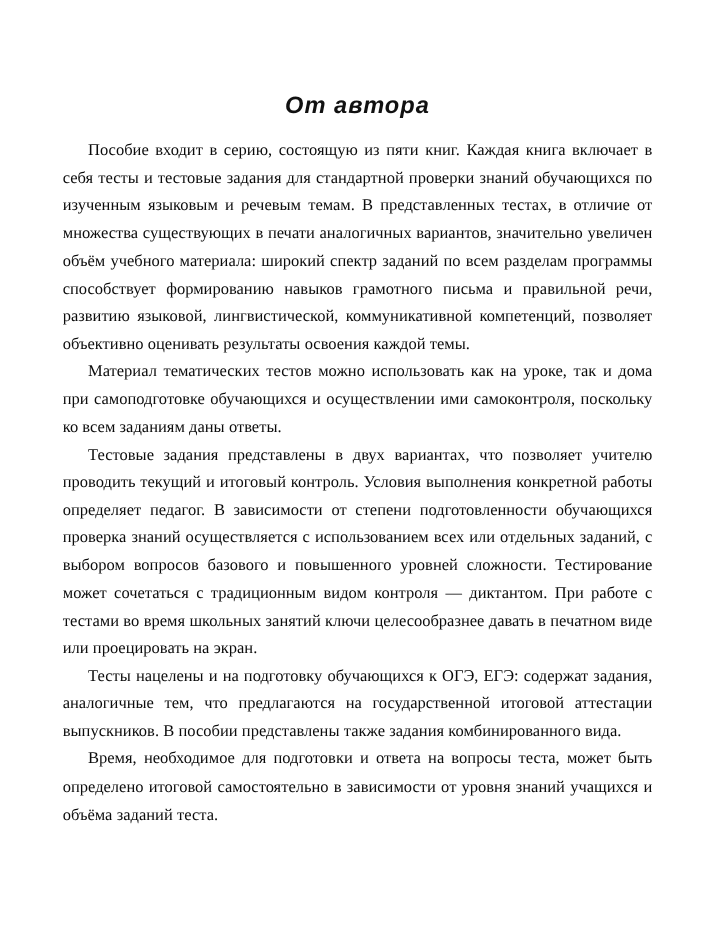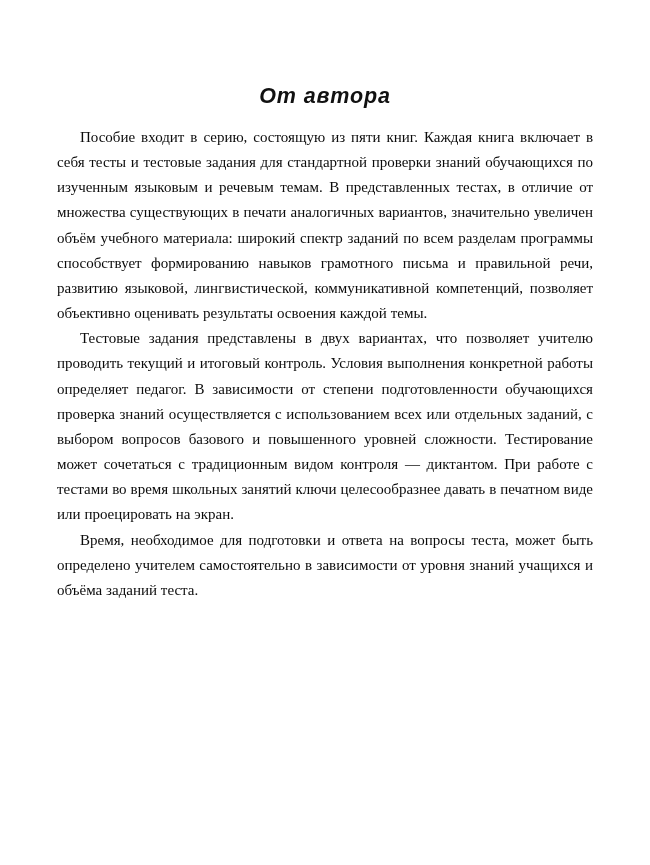--- a/index.html
+++ b/index.html
@@ -59,17 +59,19 @@
 </style>
 </head>
 <body>
 
 <div class="page">
 
   <h1 class="page-title">От автора</h1>
 
   <div class="body-block">
     <p class="para">Пособие входит в серию, состоящую из пяти книг. Каждая книга включает в себя тесты и тестовые задания для стандартной проверки знаний обучающихся по изученным языковым и речевым темам. В представленных тестах, в отличие от множества существующих в печати аналогичных вариантов, значительно увеличен объём учебного материала: широкий спектр заданий по всем разделам программы способствует формированию навыков грамотного письма и правильной речи, развитию языковой, лингвистической, коммуникативной компетенций, позволяет объективно оценивать результаты освоения каждой темы.</p>
+    <p class="para">Материал тематических тестов можно использовать как на уроке, так и дома при самоподготовке обучающихся и осуществлении ими самоконтроля, поскольку ко всем заданиям даны ответы.</p>
     <p class="para">Тестовые задания представлены в двух вариантах, что позволяет учителю проводить текущий и итоговый контроль. Условия выполнения конкретной работы определяет педагог. В зависимости от степени подготовленности обучающихся проверка знаний осуществляется с использованием всех или отдельных заданий, с выбором вопросов базового и повышенного уровней сложности. Тестирование может сочетаться с традиционным видом контроля — диктантом. При работе с тестами во время школьных занятий ключи целесообразнее давать в печатном виде или проецировать на экран.</p>
-    <p class="para">Время, необходимое для подготовки и ответа на вопросы теста, может быть определено учителем самостоятельно в зависимости от уровня знаний учащихся и объёма заданий теста.</p>
+    <p class="para">Тесты нацелены и на подготовку обучающихся к ОГЭ, ЕГЭ: содержат задания, аналогичные тем, что предлагаются на государственной итоговой аттестации выпускников. В пособии представлены также задания комбинированного вида.</p>
+    <p class="para">Время, необходимое для подготовки и ответа на вопросы теста, может быть определено итоговой самостоятельно в зависимости от уровня знаний учащихся и объёма заданий теста.</p>
   </div>
 
 </div>
 
 </body></html>

